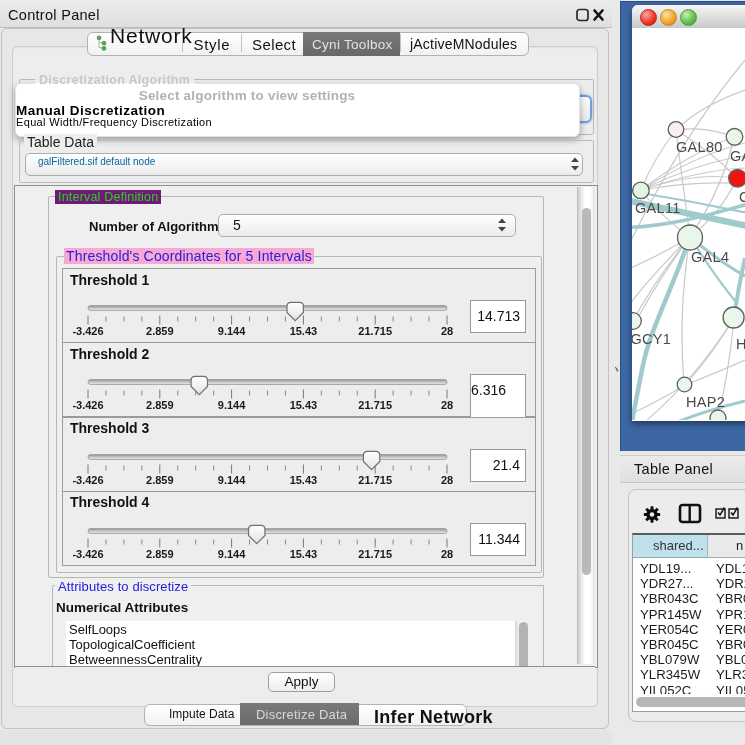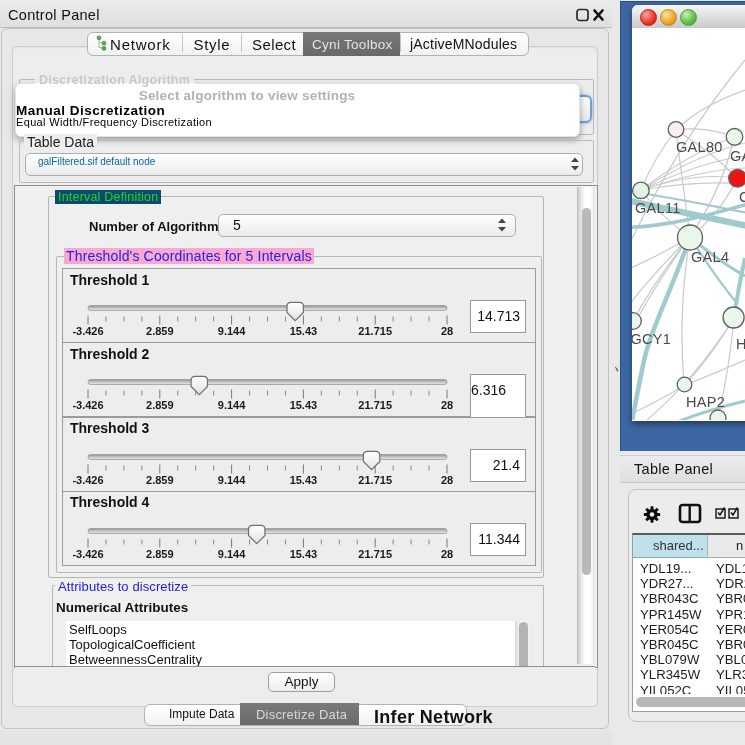--- a/index.html
+++ b/index.html
@@ -20,21 +20,21 @@
 <div class="abs" style="left:12px;top:46px;width:584px;height:659px;background:#ededed;border:1px solid #cdcdcd;border-radius:5px;box-shadow:inset 0 1px 2px rgba(0,0,0,0.06);"></div>
 
 <div class="abs" style="left:87px;top:32px;width:440px;height:22px;background:linear-gradient(#ffffff,#f1f1f1);border:1px solid #b2b2b2;border-radius:6px;"></div>
 <div class="abs" style="left:303px;top:32px;width:97px;height:24px;background:linear-gradient(#787878,#686868);"></div>
 <svg class="abs" style="left:95px;top:34px;" width="13" height="17" viewBox="0 0 13 17">
   <path d="M4 4.5 L4 13.5 M4 8 L8.8 9.2 M4 13.5 L8.8 14.2" stroke="#aaa" stroke-width="0.9" fill="none"></path>
   <circle cx="4" cy="3.8" r="1.9" fill="#55b055" stroke="#357c35" stroke-width="0.7"></circle>
   <circle cx="9" cy="9.2" r="1.9" fill="#55b055" stroke="#357c35" stroke-width="0.7"></circle>
   <circle cx="9" cy="14.4" r="1.9" fill="#55b055" stroke="#357c35" stroke-width="0.7"></circle>
 </svg>
-<div class="abs" style="left:110px;top:36px;font-size:15px;letter-spacing:0.8px;color:#111;">Network</div>
+<div class="abs" style="left:110px;top:24px;font-size:21px;letter-spacing:0.8px;color:#111;">Network</div>
 <div class="abs" style="left:193.5px;top:36px;font-size:15px;letter-spacing:0.7px;color:#111;">Style</div>
 <div class="abs" style="left:252px;top:36px;font-size:15px;letter-spacing:0.4px;color:#111;">Select</div>
 <div class="abs" style="left:312px;top:37px;font-size:13.5px;letter-spacing:0.3px;color:#e3e3e3;">Cyni Toolbox</div>
 <div class="abs" style="left:410px;top:36px;font-size:14px;letter-spacing:0.2px;color:#111;">jActiveMNodules</div>
 <div class="abs" style="left:182px;top:34px;width:1px;height:18px;background:#c4c4c4;"></div>
 <div class="abs" style="left:241px;top:34px;width:1px;height:18px;background:#c4c4c4;"></div>
 <div class="abs" style="left:400px;top:34px;width:1px;height:18px;background:#c4c4c4;"></div>
 
 <div class="abs" style="left:19px;top:79px;width:573px;height:54px;border:1px solid #bbbbbb;border-radius:2px;"></div>
 <div class="abs" style="left:28px;top:95px;width:560px;height:24px;background:linear-gradient(#ffffff,#e8e8e8);border:2px solid #6f9fd8;border-radius:6px;box-shadow:0 0 3px #7aa8dd;"></div>
@@ -53,21 +53,21 @@
 <div class="abs" style="left:25px;top:153px;width:556px;height:21px;background:linear-gradient(#ffffff,#ebebeb);border:1px solid #adadad;border-radius:5px;"></div>
 <div class="abs" style="left:38px;top:156px;font-size:10px;color:#0369a1;">galFiltered.sif default node</div>
 <svg class="abs" style="left:569px;top:156px;" width="12" height="16" viewBox="0 0 12 16">
     <path d="M2 6 L6 1.5 L10 6 Z M2 10 L6 14.5 L10 10 Z" fill="#444"></path>
   </svg>
 
 <div class="abs" style="left:14px;top:185px;width:582px;height:481px;background:#efefef;border:1px solid #8f8f8f;"></div>
 <div class="abs" style="left:577px;top:187px;width:17px;height:477px;background:linear-gradient(90deg,#cfcfcf,#ffffff 40%,#ffffff 70%,#e2e2e2);border-left:1px solid #bdbdbd;"></div>
 <div class="abs" style="left:582px;top:208px;width:9px;height:367px;background:#b9b9b9;border-radius:5px;"></div>
 <div class="abs" style="left:48px;top:196px;width:494px;height:380px;border:1px solid #adbdad;border-radius:2px;"></div>
-<div class="abs" style="left:55px;top:190px;font-size:12.5px;letter-spacing:0.2px;color:#22d422;background:#0c4a6e;padding:0 3px;">Interval Definition</div>
+<div class="abs" style="left:55px;top:190px;font-size:12.5px;letter-spacing:0.2px;color:#22d422;background:#701a75;padding:0 3px;">Interval Definition</div>
 <div class="abs b" style="left:89px;top:219px;font-size:13px;color:#111;">Number of Algorithm</div>
 <div class="abs" style="left:218px;top:214px;width:296px;height:21px;background:linear-gradient(#ffffff,#ebebeb);border:1px solid #adadad;border-radius:5px;"></div>
 <div class="abs" style="left:233px;top:217px;font-size:14px;color:#111;">5</div>
 <svg class="abs" style="left:496px;top:217px;" width="12" height="16" viewBox="0 0 12 16">
     <path d="M2 6 L6 1.5 L10 6 Z M2 10 L6 14.5 L10 10 Z" fill="#444"></path>
   </svg>
 <div class="abs" style="left:56px;top:256px;width:484px;height:315px;border:1px solid #b5b5c5;border-radius:2px;"></div>
 <div class="abs" style="left:64px;top:248px;font-size:14px;letter-spacing:0.15px;color:#2222dd;background:#f9a8d4;padding:0 2px;">Threshold's Coordinates for 5 Intervals</div>
 <div class="abs" style="left:62px;top:268.0px;width:472px;height:73px;background:#ededed;border:1px solid #9b9b9b;"></div>
 <div class="abs b" style="left:70px;top:271.5px;font-size:14px;color:#111;">Threshold 1</div>

